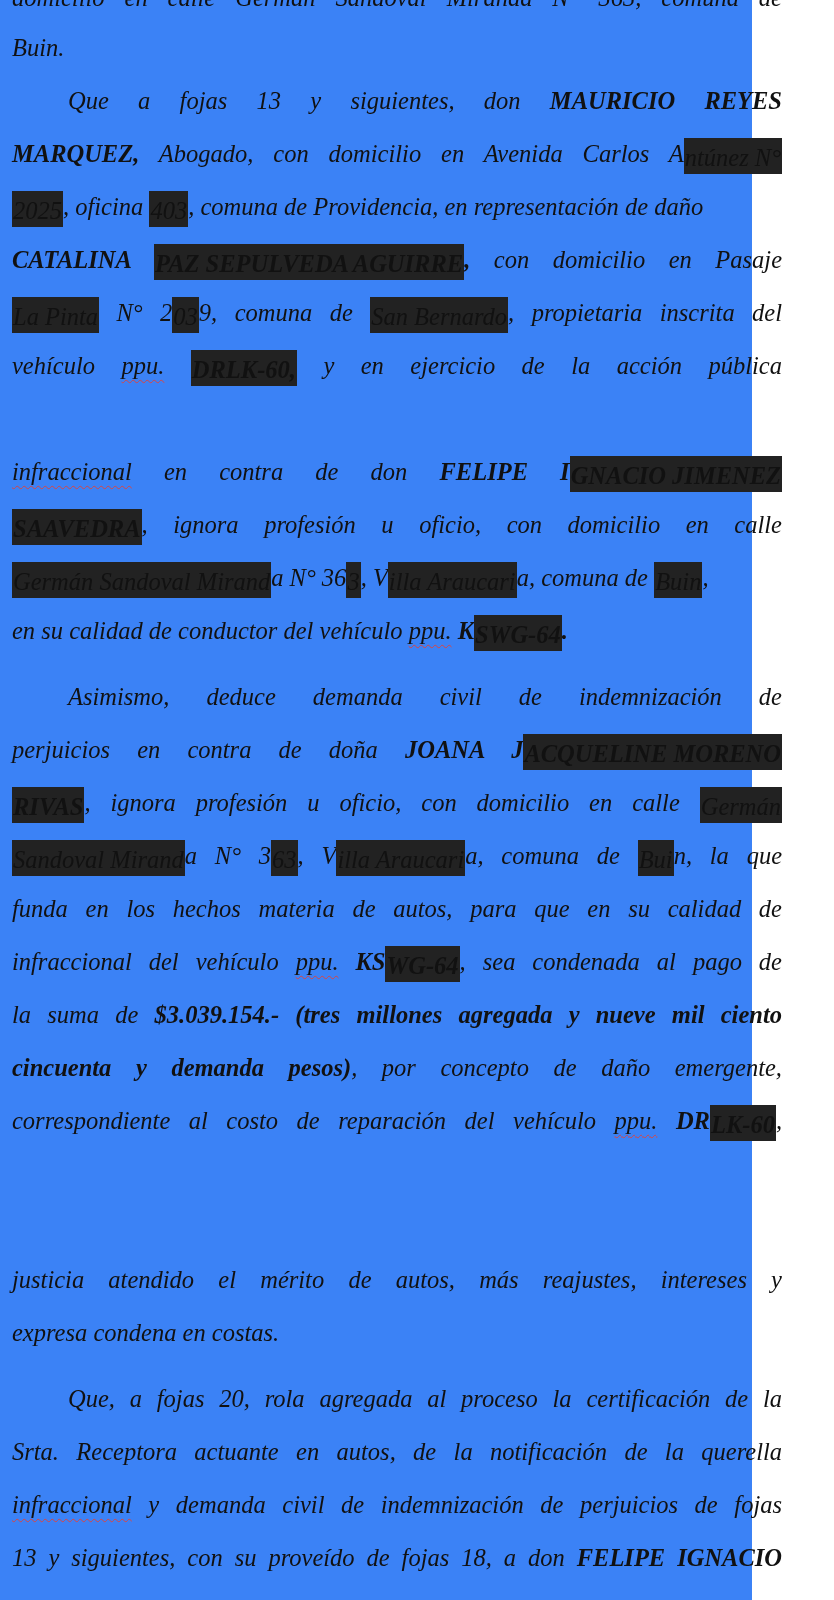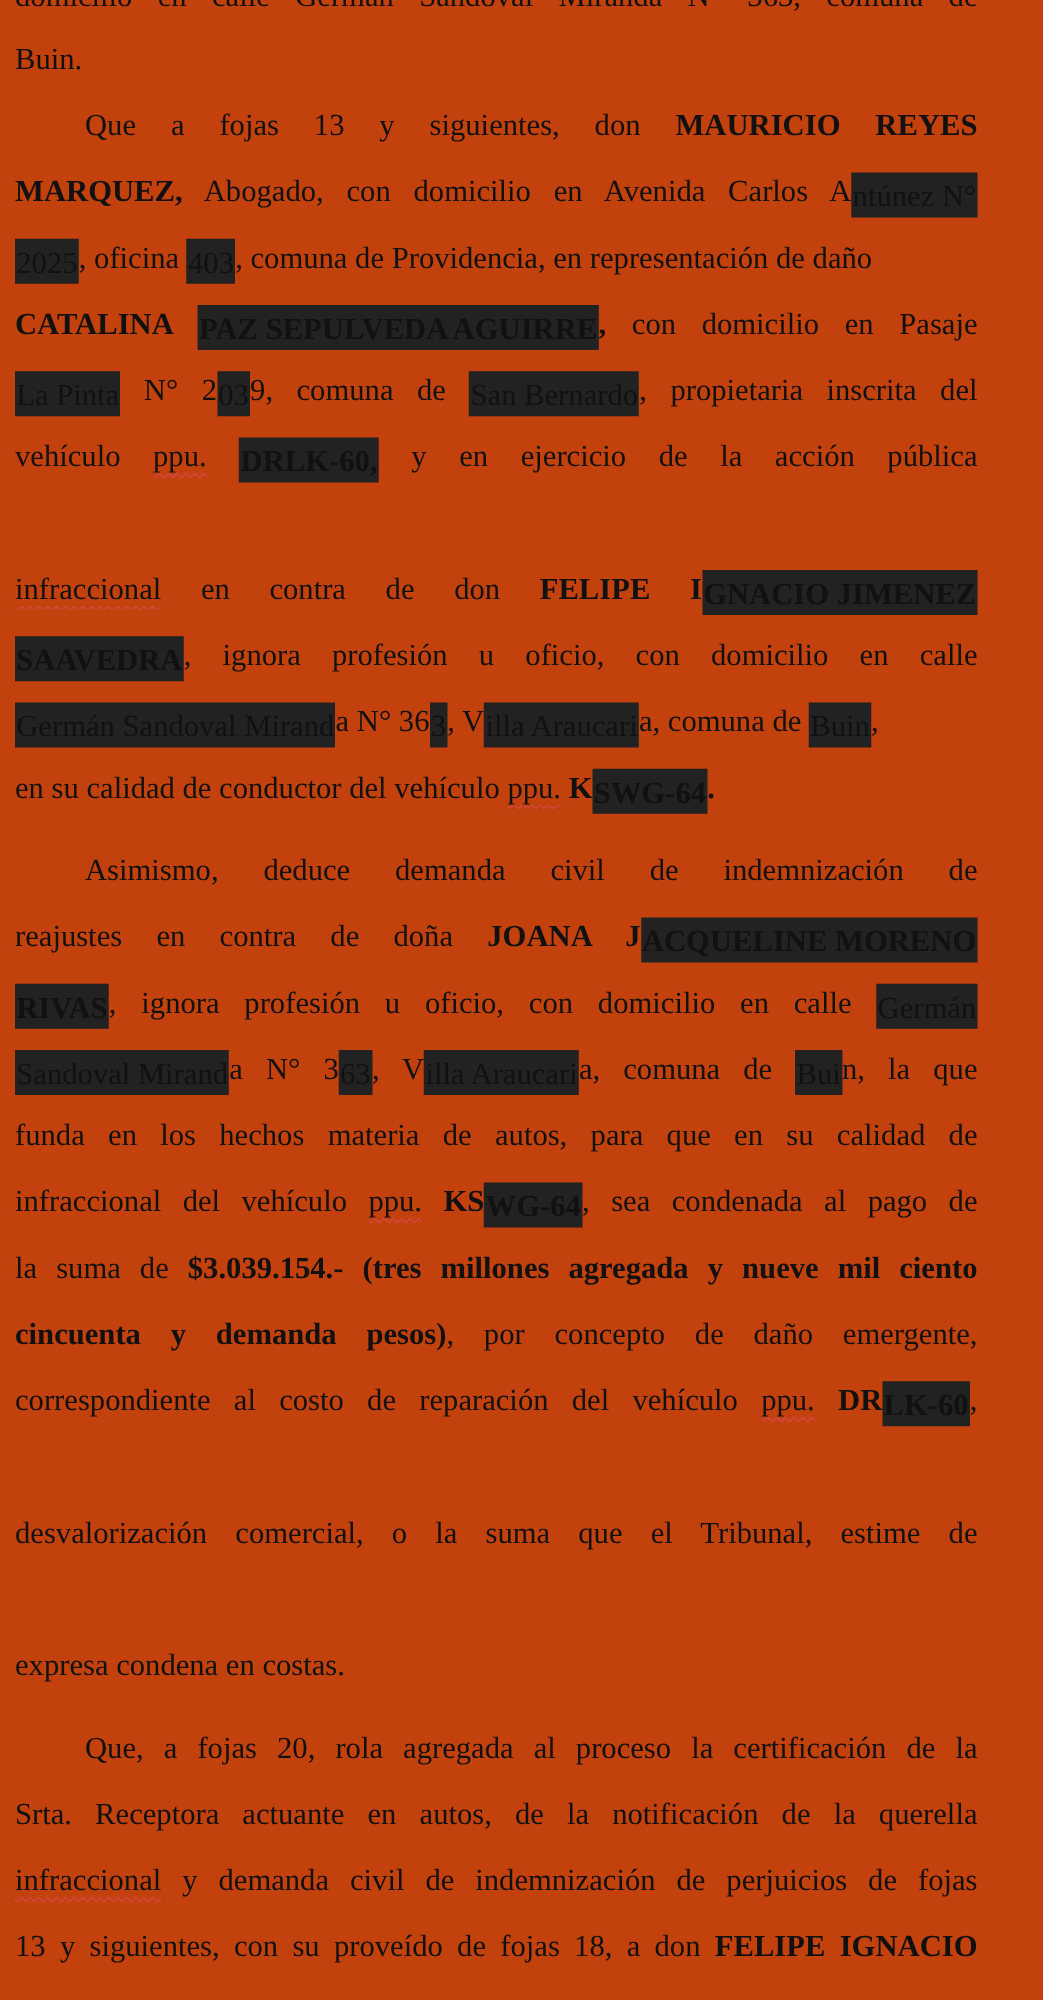--- a/index.html
+++ b/index.html
@@ -1,18 +1,18 @@
 <!DOCTYPE html>
 <html><head>
 <meta charset="utf-8">
 <style>
   html, body { margin: 0; padding: 0; background: #ffffff; }
   body { width: 834px; height: 1600px; overflow: hidden; position: relative;
          font-family: "Liberation Serif", "DejaVu Serif", serif; color: #111; }
-  .page { position: absolute; left: 0; top: 0; width: 834px; height: 1600px; background: #c2410c; }
+  .page { position: absolute; left: 0; top: 0; width: 752px; height: 1600px; background: #3b82f6; font-style: italic; }
   .line { position: absolute; left: 12px; width: 770px; height: 40px;
           font-size: 24.5px; line-height: 40px; white-space: nowrap; }
   .line.justify { text-align: justify; text-align-last: justify; }
   .line.indent { left: 68px; width: 714px; }
   .b { font-weight: bold; }
   .redact { background: #222; color: #111; padding: 0 1px; display: inline-block;
             height: 36px; line-height: 40px; vertical-align: top; margin-top: 4px; }
   .squig { text-decoration: underline wavy #d64545; text-decoration-thickness: 1px;
            text-underline-offset: 5px; }
   .cut-top { position: absolute; left: 12px; top: -22px; width: 770px; font-size: 24.5px;
@@ -57,21 +57,21 @@
     <span class="redact">Germán Sandoval Mirand</span><span>a N° 36</span><span class="redact">3</span><span>, V</span><span class="redact">illa Araucari</span><span>a, comuna de </span><span class="redact">Buin</span><span>,</span>
   </div>
   <div class="line" style="top:611px">
     <span>en su calidad de conductor del vehículo </span><span class="squig">ppu.</span><span> </span><span class="b">K</span><span class="redact b">SWG-64</span><span class="b">.</span>
   </div>
 
   <div class="line indent justify" style="top:677px">
     <span>Asimismo, deduce demanda civil de indemnización de</span>
   </div>
   <div class="line justify" style="top:730px">
-    <span>reajustes en contra de doña </span><span class="b">JOANA J</span><span class="redact b">ACQUELINE MORENO</span>
+    <span>perjuicios en contra de doña </span><span class="b">JOANA J</span><span class="redact b">ACQUELINE MORENO</span>
   </div>
   <div class="line justify" style="top:783px">
     <span class="redact b">RIVAS</span><span>, ignora profesión u oficio, con domicilio en calle </span><span class="redact">Germán</span>
   </div>
   <div class="line justify" style="top:836px">
     <span class="redact">Sandoval Mirand</span><span>a N° 3</span><span class="redact">63</span><span>, V</span><span class="redact">illa Araucari</span><span>a, comuna de </span><span class="redact">Bui</span><span>n, la que</span>
   </div>
   <div class="line justify" style="top:889px">
     <span>funda en los hechos materia de autos, para que en su calidad de</span>
   </div>
@@ -80,22 +80,22 @@
   </div>
   <div class="line justify" style="top:995px">
     <span>la suma de </span><span class="b">$3.039.154.- (tres millones agregada y nueve mil ciento</span>
   </div>
   <div class="line justify" style="top:1048px">
     <span class="b">cincuenta y demanda pesos)</span><span>, por concepto de daño emergente,</span>
   </div>
   <div class="line justify" style="top:1101px">
     <span>correspondiente al costo de reparación del vehículo </span><span class="squig">ppu.</span><span> </span><span class="b">DR</span><span class="redact b">LK-60</span><span>,</span>
   </div>
-  <div class="line justify" style="top:1207px">
-    <span>desvalorización comercial, o la suma que el Tribunal, estime de</span>
+  <div class="line justify" style="top:1260px">
+    <span>justicia atendido el mérito de autos, más reajustes, intereses y</span>
   </div>
   <div class="line" style="top:1313px">
     <span>expresa condena en costas.</span>
   </div>
 
   <div class="line indent justify" style="top:1379px">
     <span>Que, a fojas 20, rola agregada al proceso la certificación de la</span>
   </div>
   <div class="line justify" style="top:1432px">
     <span>Srta. Receptora actuante en autos, de la notificación de la querella</span>

